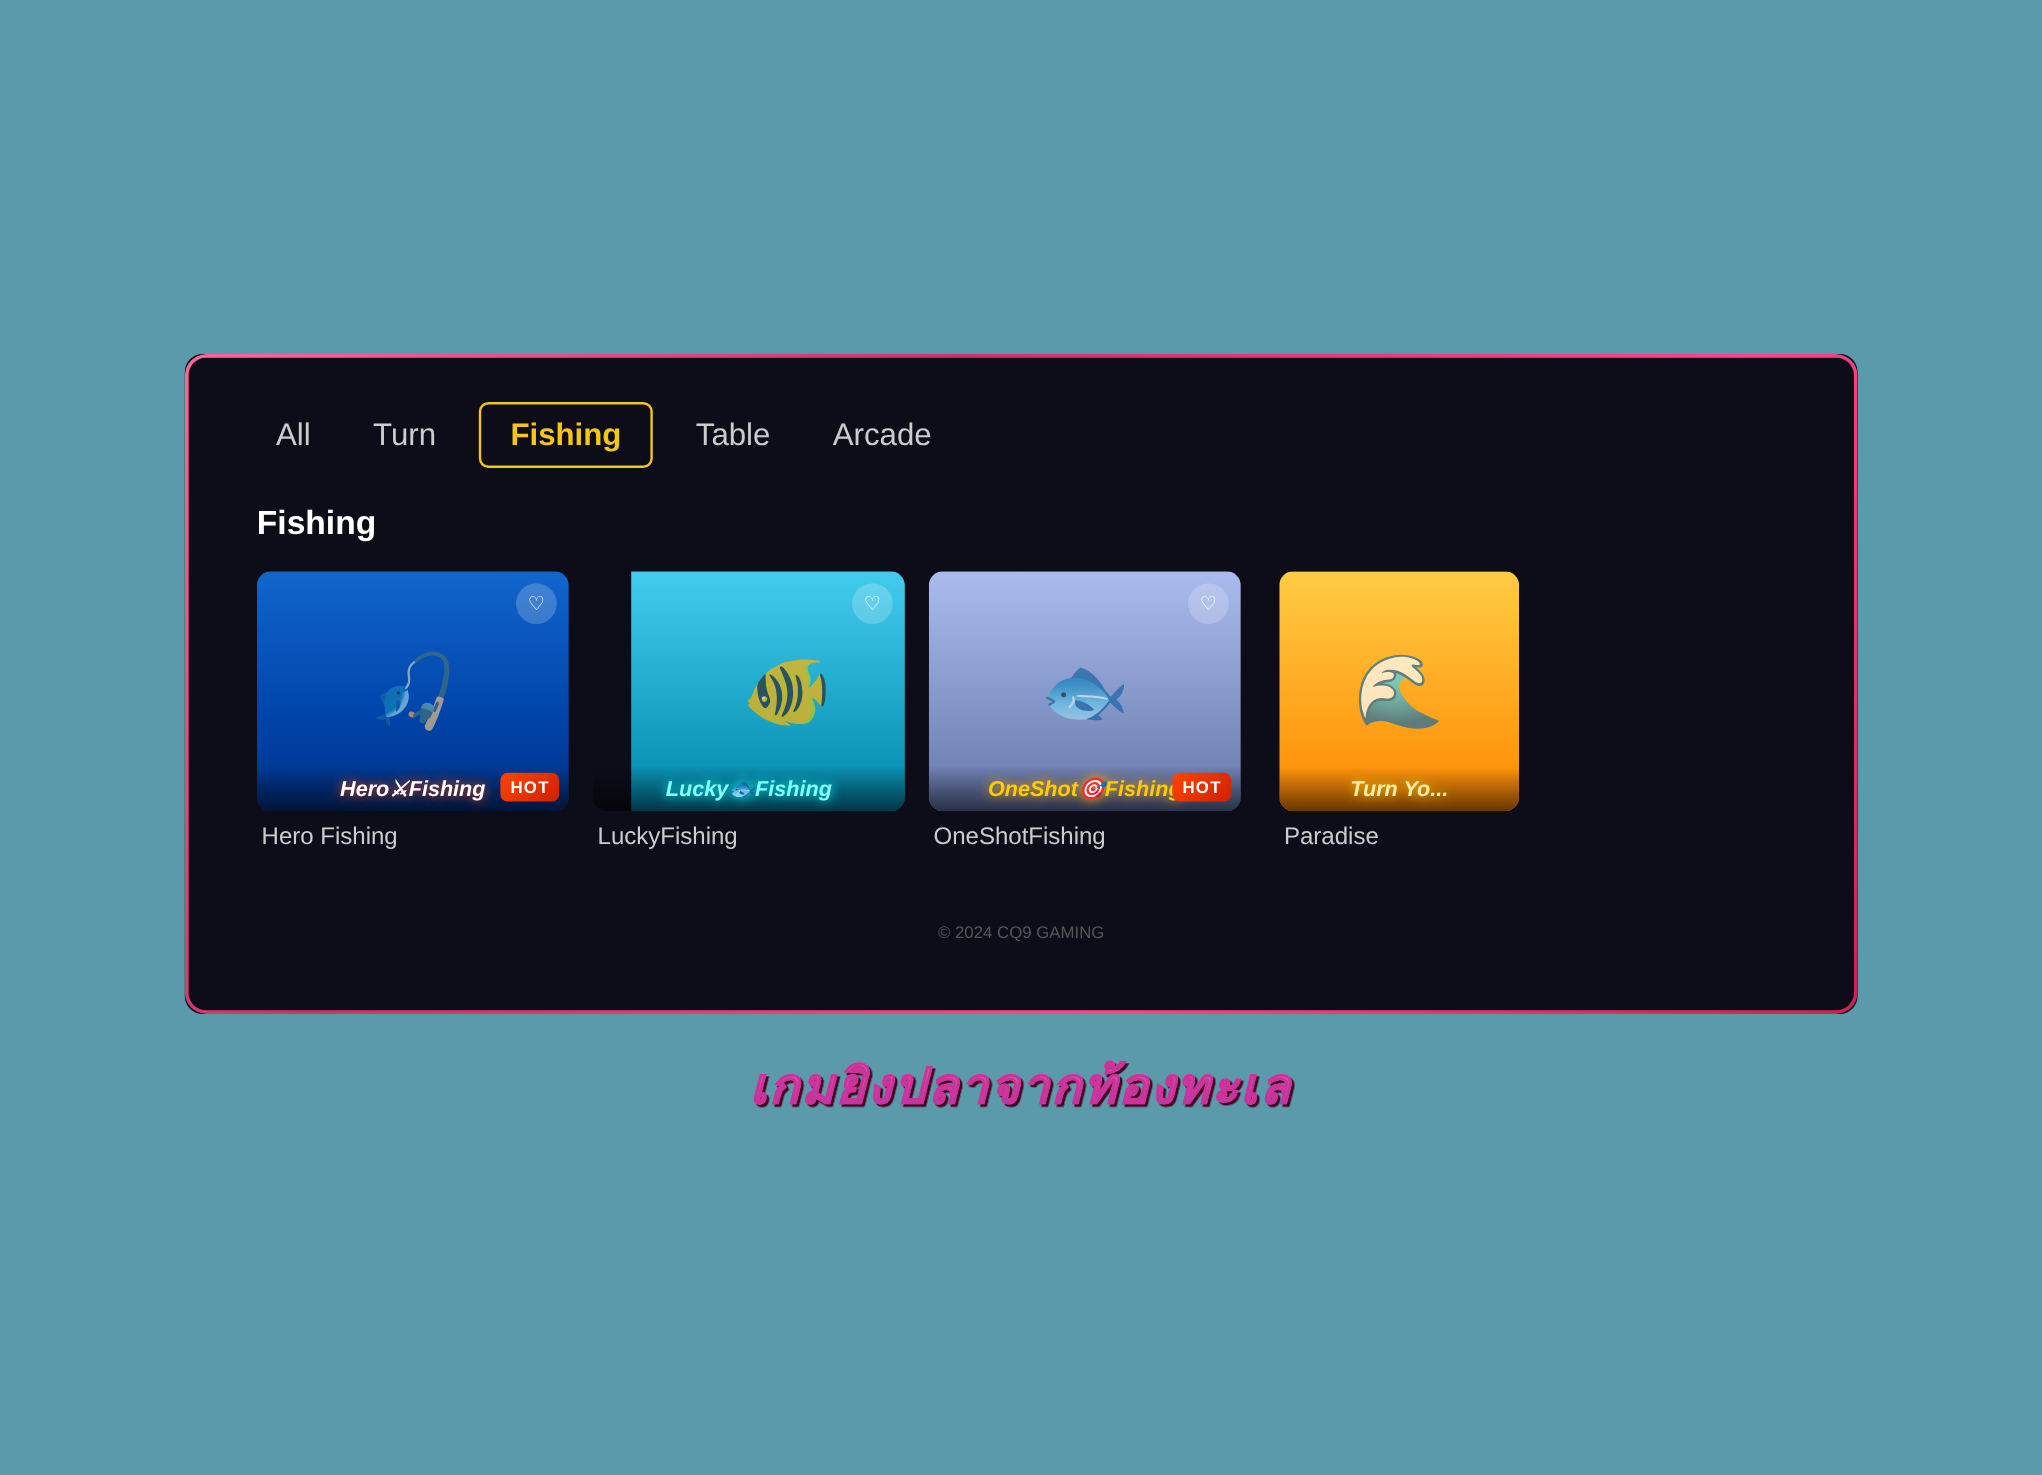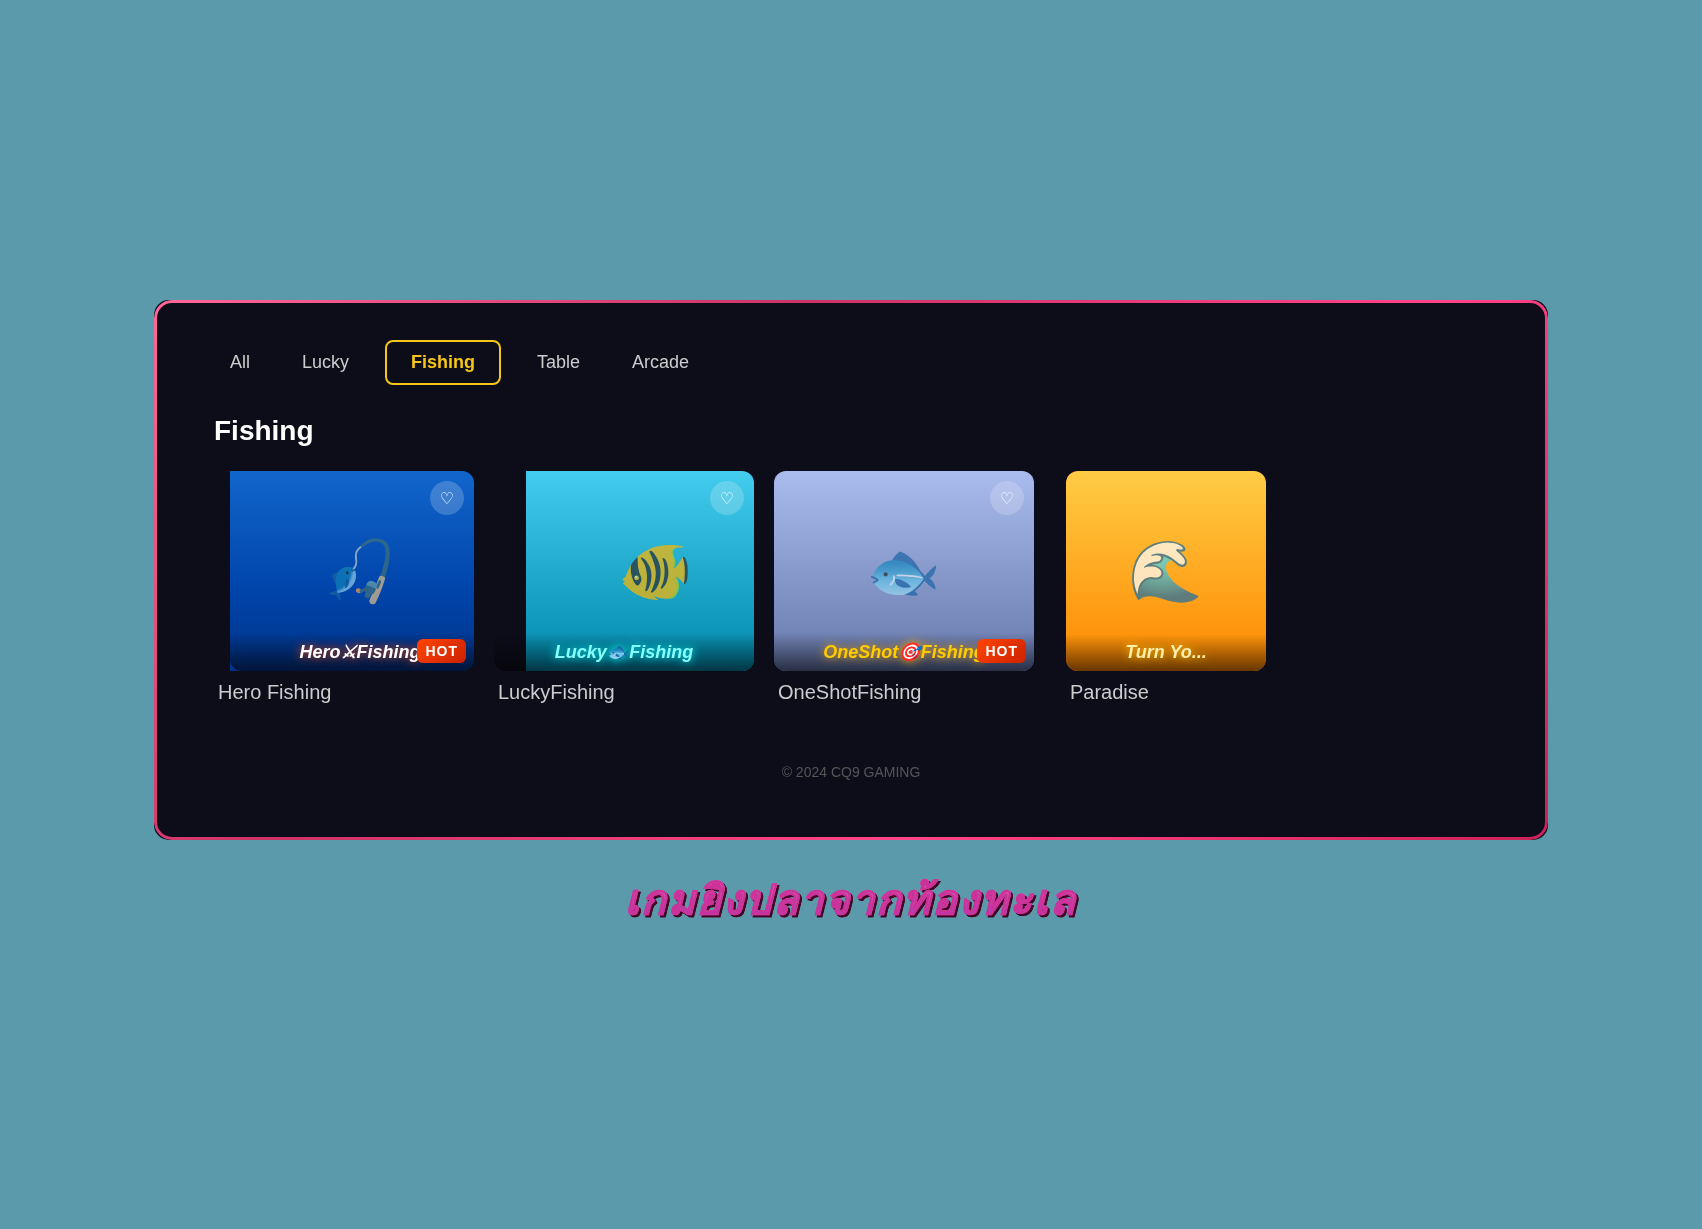--- a/index.html
+++ b/index.html
@@ -49,21 +49,21 @@
     
     .nav-tabs {
       display: flex;
       gap: 20px;
       margin-bottom: 30px;
       align-items: center;
     }
 
     .nav-tab {
       color: #ccc;
-      font-size: 18px;
+      font-size: 26px;
       cursor: pointer;
       padding: 10px 16px;
       border-radius: 8px;
       position: relative;
       font-weight: 400;
       transition: color 0.2s;
     }
 
     .nav-tab.active {
       color: #f5c518;
@@ -173,21 +173,20 @@
 
     
     .hero-art {
       width: 100%;
       height: 100%;
       background: linear-gradient(180deg, #1166cc 0%, #0044aa 60%, #003388 100%);
       display: flex;
       align-items: center;
       justify-content: center;
       position: relative;
-      margin-left: 16px;
     }
 
     .hero-art::after {
       content: '🎣';
       font-size: 60px;
       opacity: 0.7;
     }
 
     .lucky-art {
       width: 100%;
@@ -260,21 +259,21 @@
 
 <div class="outer-wrapper">
 
   <div class="app-container">
 
     <nav class="nav-tabs">
       <div class="nav-tab">
         <span>All</span>
       </div>
       <div class="nav-tab">
-        <span>Lucky</span>
+        <span>Turn</span>
       </div>
       <div class="nav-tab active">
         <span>Fishing</span>
       </div>
       <div class="nav-tab">
         <span>Table</span>
       </div>
       <div class="nav-tab">
         <span>Arcade</span>
       </div>

